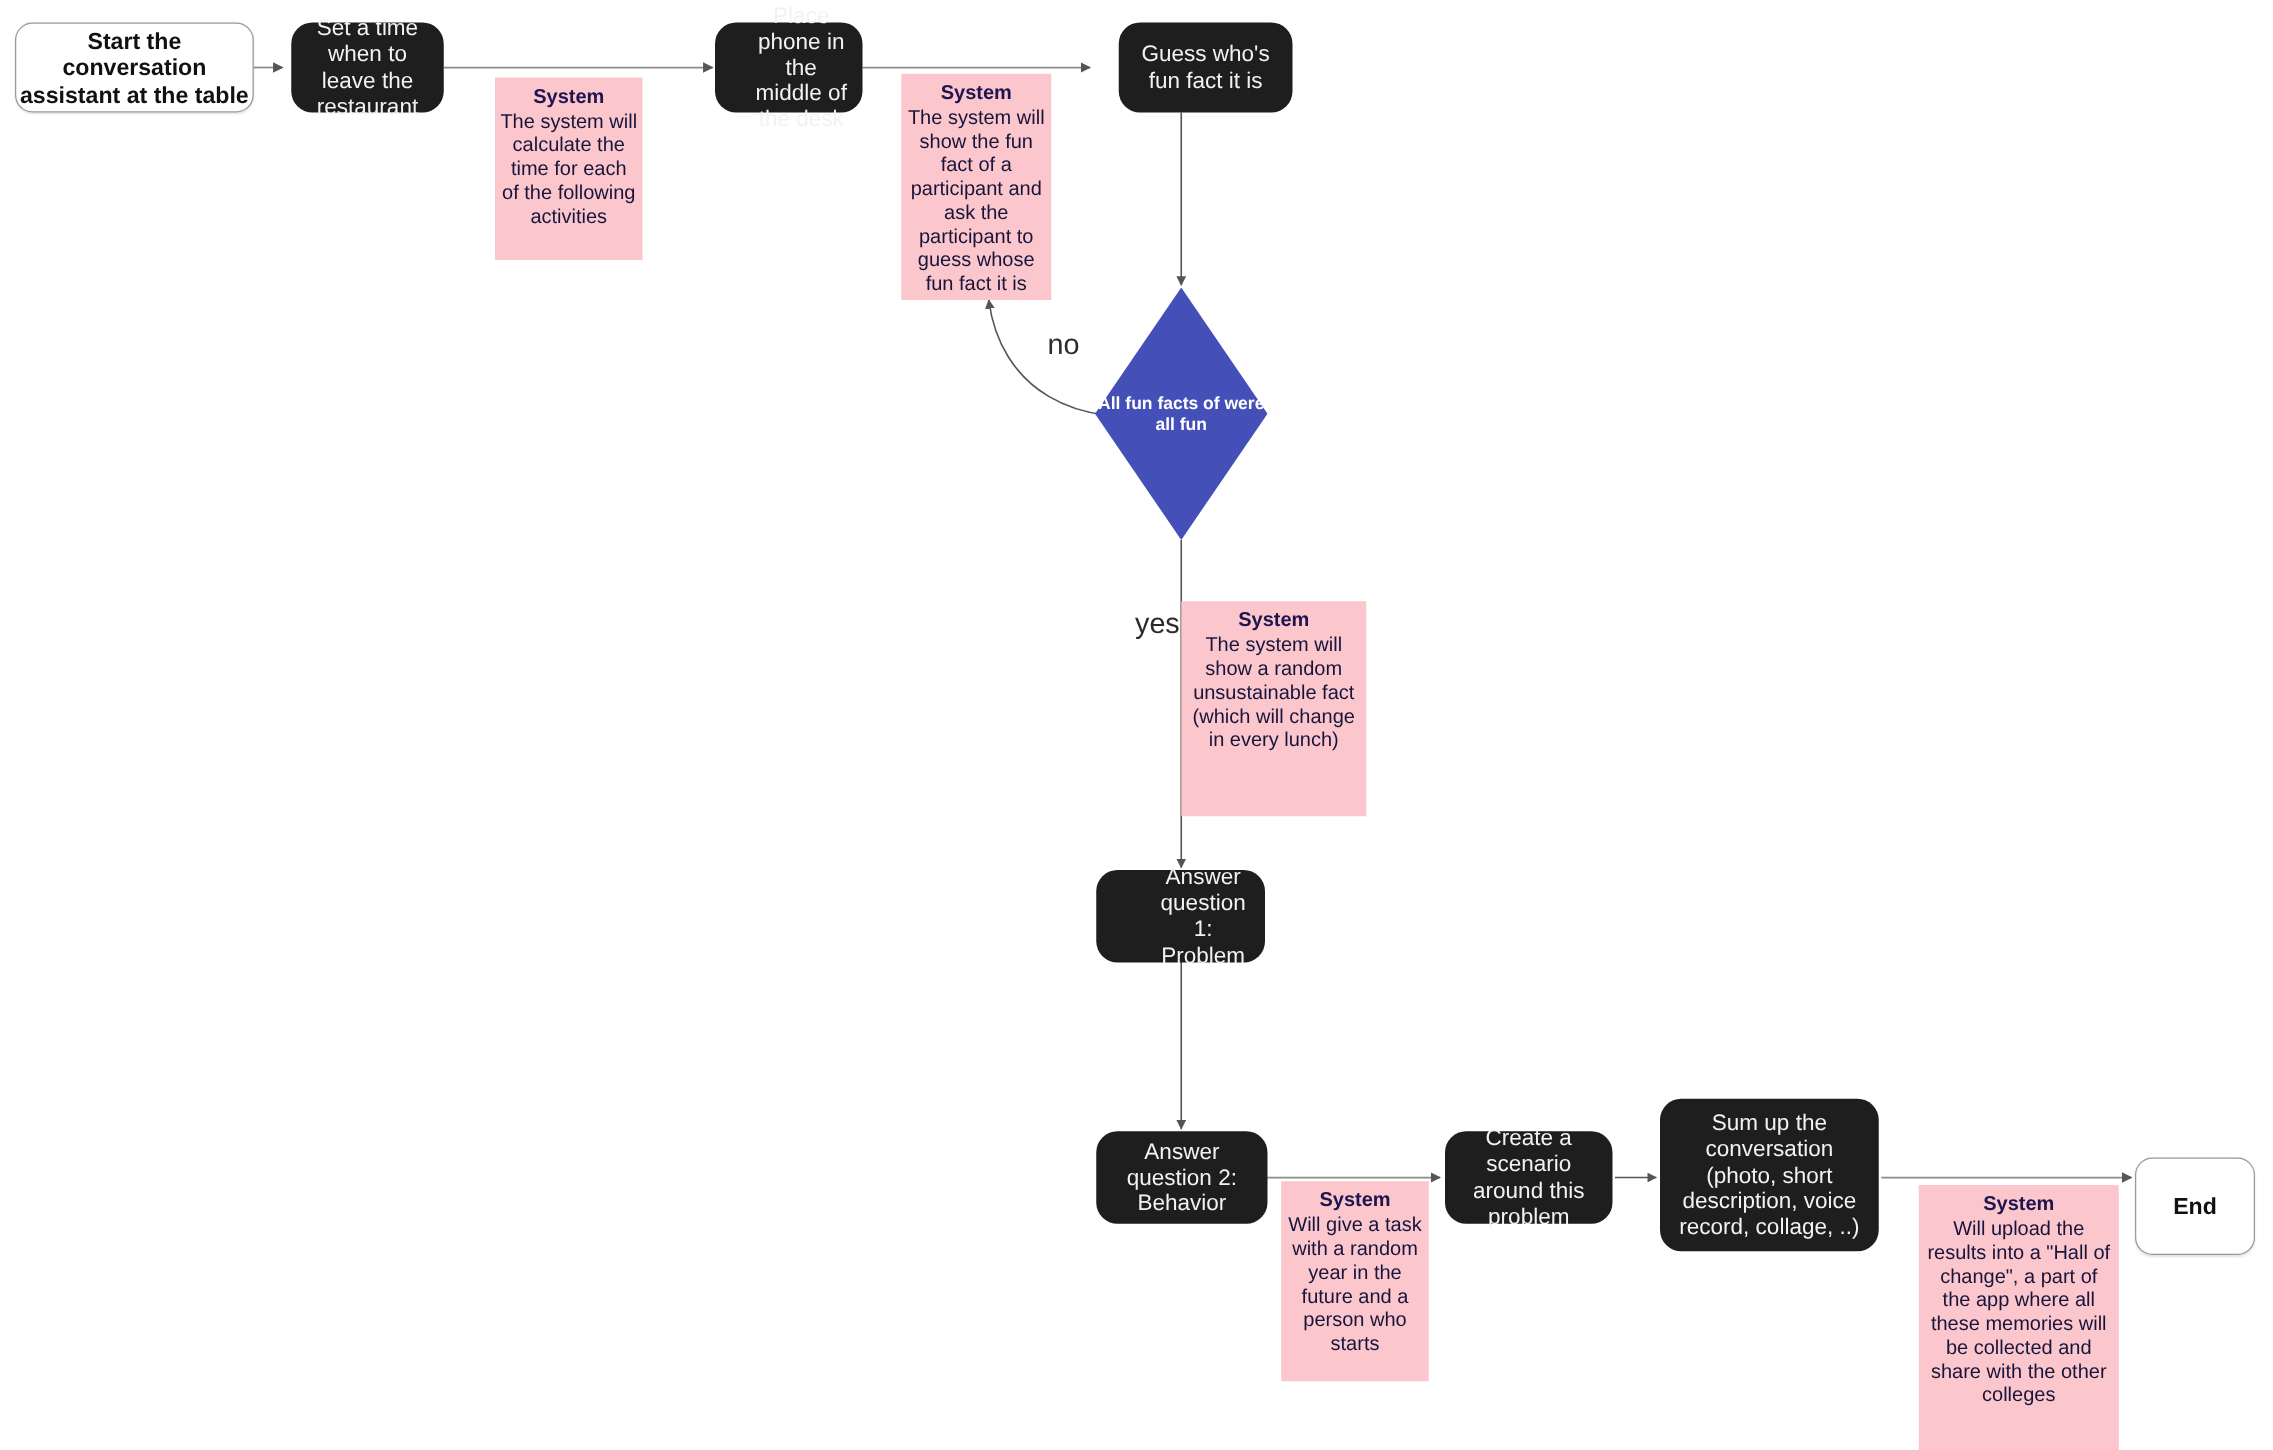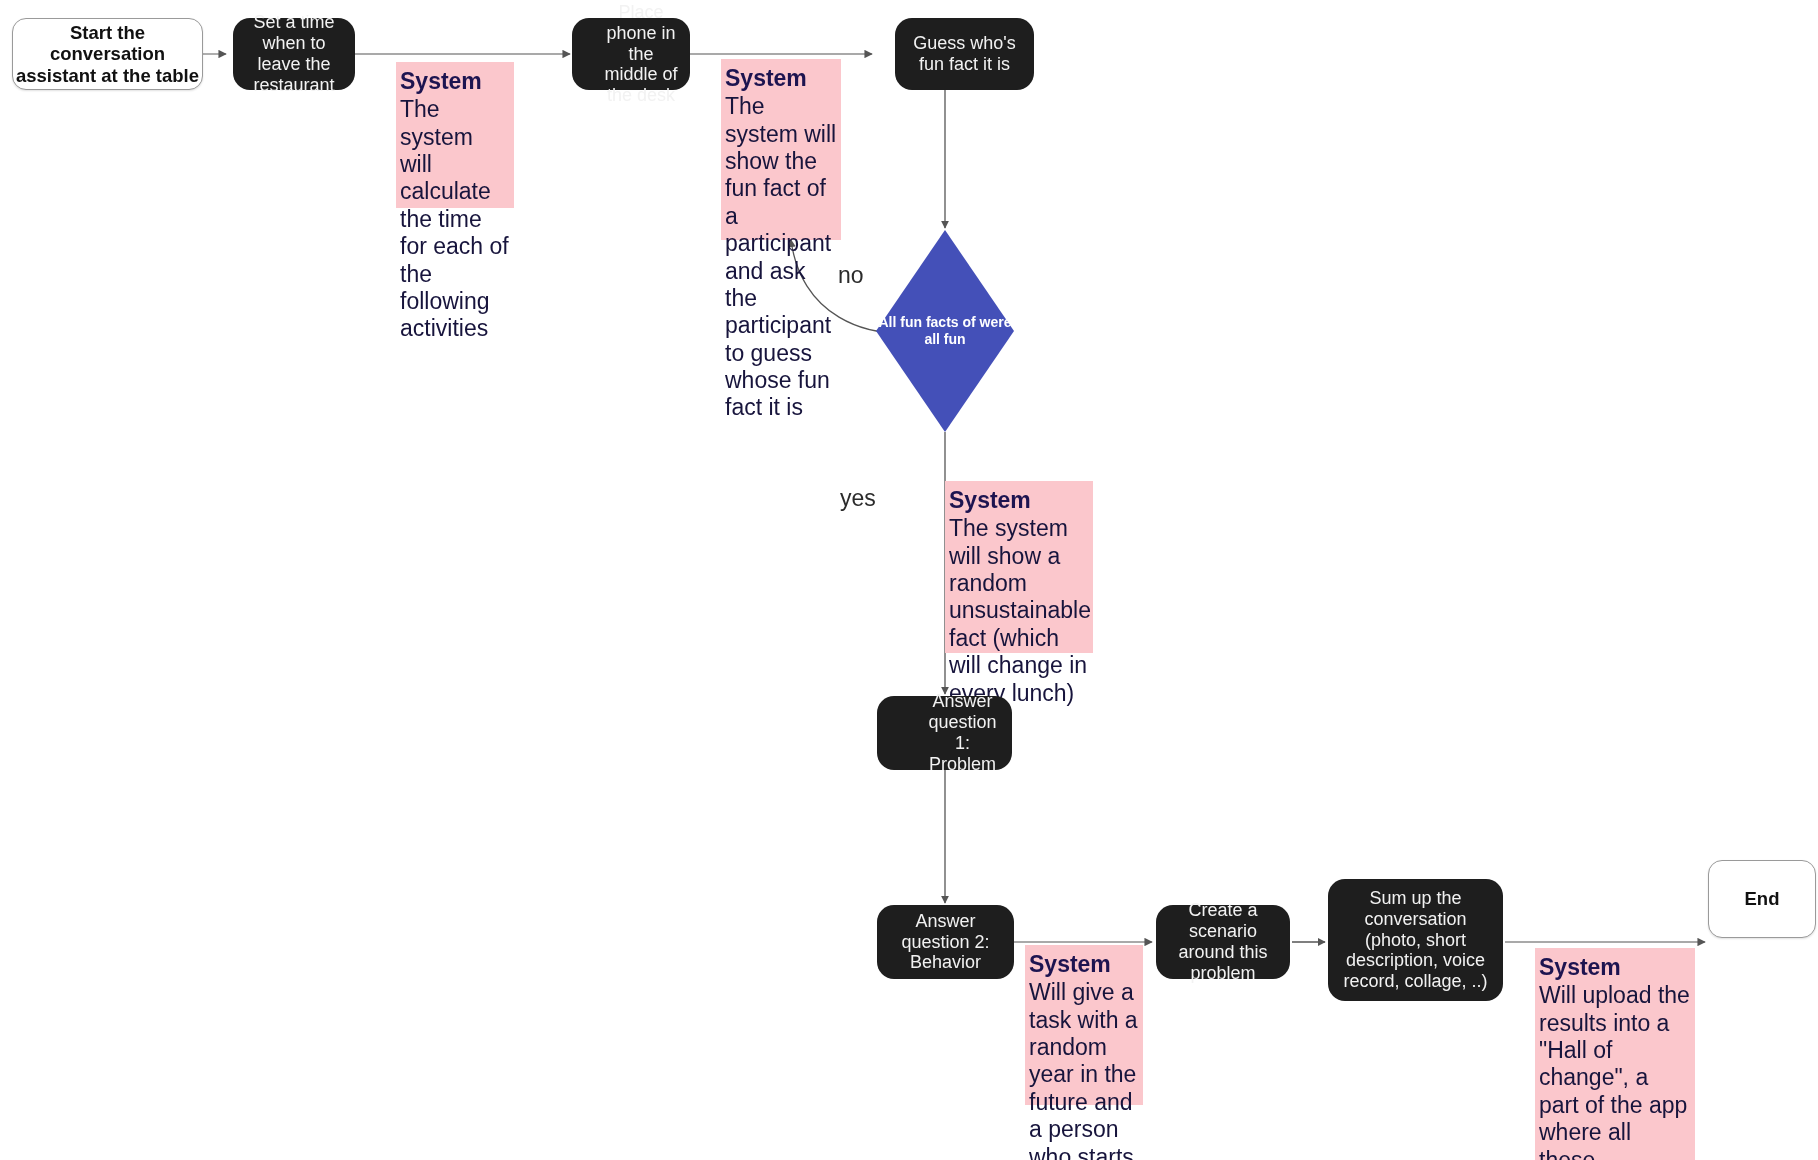--- a/index.html
+++ b/index.html
@@ -61,23 +61,23 @@
     font-weight: normal;
     padding: 4px 8px;
   }
 
   
   .note {
     position: absolute;
     box-sizing: border-box;
     background: #fbc7cc;
     color: #17143c;
-    font-size: 23px;
+    font-size: 16px;
     line-height: 1.19;
-    text-align: left;
+    text-align: center;
     padding: 6px 4px 8px 4px;
     display: block;
   }
   .note .note-title {
     display: block;
     font-weight: bold;
     color: #1d1450;
     margin-bottom: 1px;
   }
   .note .note-body {
@@ -179,21 +179,21 @@
 
   <div class="decision-wrap" style="left:876px; top:230px; width:138px; height:202px;">
     <svg class="decision-shape" width="138" height="202" viewBox="0 0 138 202" xmlns="http://www.w3.org/2000/svg">
       <polygon points="69,0 138,101 69,202 0,101" fill="#4450b8"></polygon>
     </svg>
     <div class="decision-label">All fun facts of were all fun</div>
   </div>
 
   <div class="edge-label" style="left:838px; top:262px;">no</div>
 
-  <div class="edge-label" style="left:840px; top:485px;">yes</div>
+  <div class="edge-label" style="left:908px; top:485px;">yes</div>
 
   <div class="note" style="left:945px; top:481px; width:148px; height:172px;">
     <span class="note-title">System</span>
     <span class="note-body">The system will show a random unsustainable fact (which will change in every lunch)</span>
   </div>
 
   <div class="node process" style="left:877px; top:696px; width:135px; height:74px;padding-left:44px;">
     <span>Answer question 1: Problem</span>
   </div>
 
@@ -212,17 +212,17 @@
 
   <div class="node process" style="left:1156px; top:905px; width:134px; height:74px;">
     <span>Create a scenario around this problem</span>
   </div>
 
   <div class="note" style="left:1535px; top:948px; width:160px; height:212px;">
     <span class="note-title">System</span>
     <span class="note-body">Will upload the results into a "Hall of change", a part of the app where all these memories will be collected and share with the other colleges</span>
   </div>
 
-  <div class="node terminator" style="left:1708px; top:860px; width:108px; height:78px;">
+  <div class="node terminator" style="left:1708px; top:926px; width:96px; height:78px;">
     <span>End</span>
   </div>
 
 </div>
 
 </body></html>

